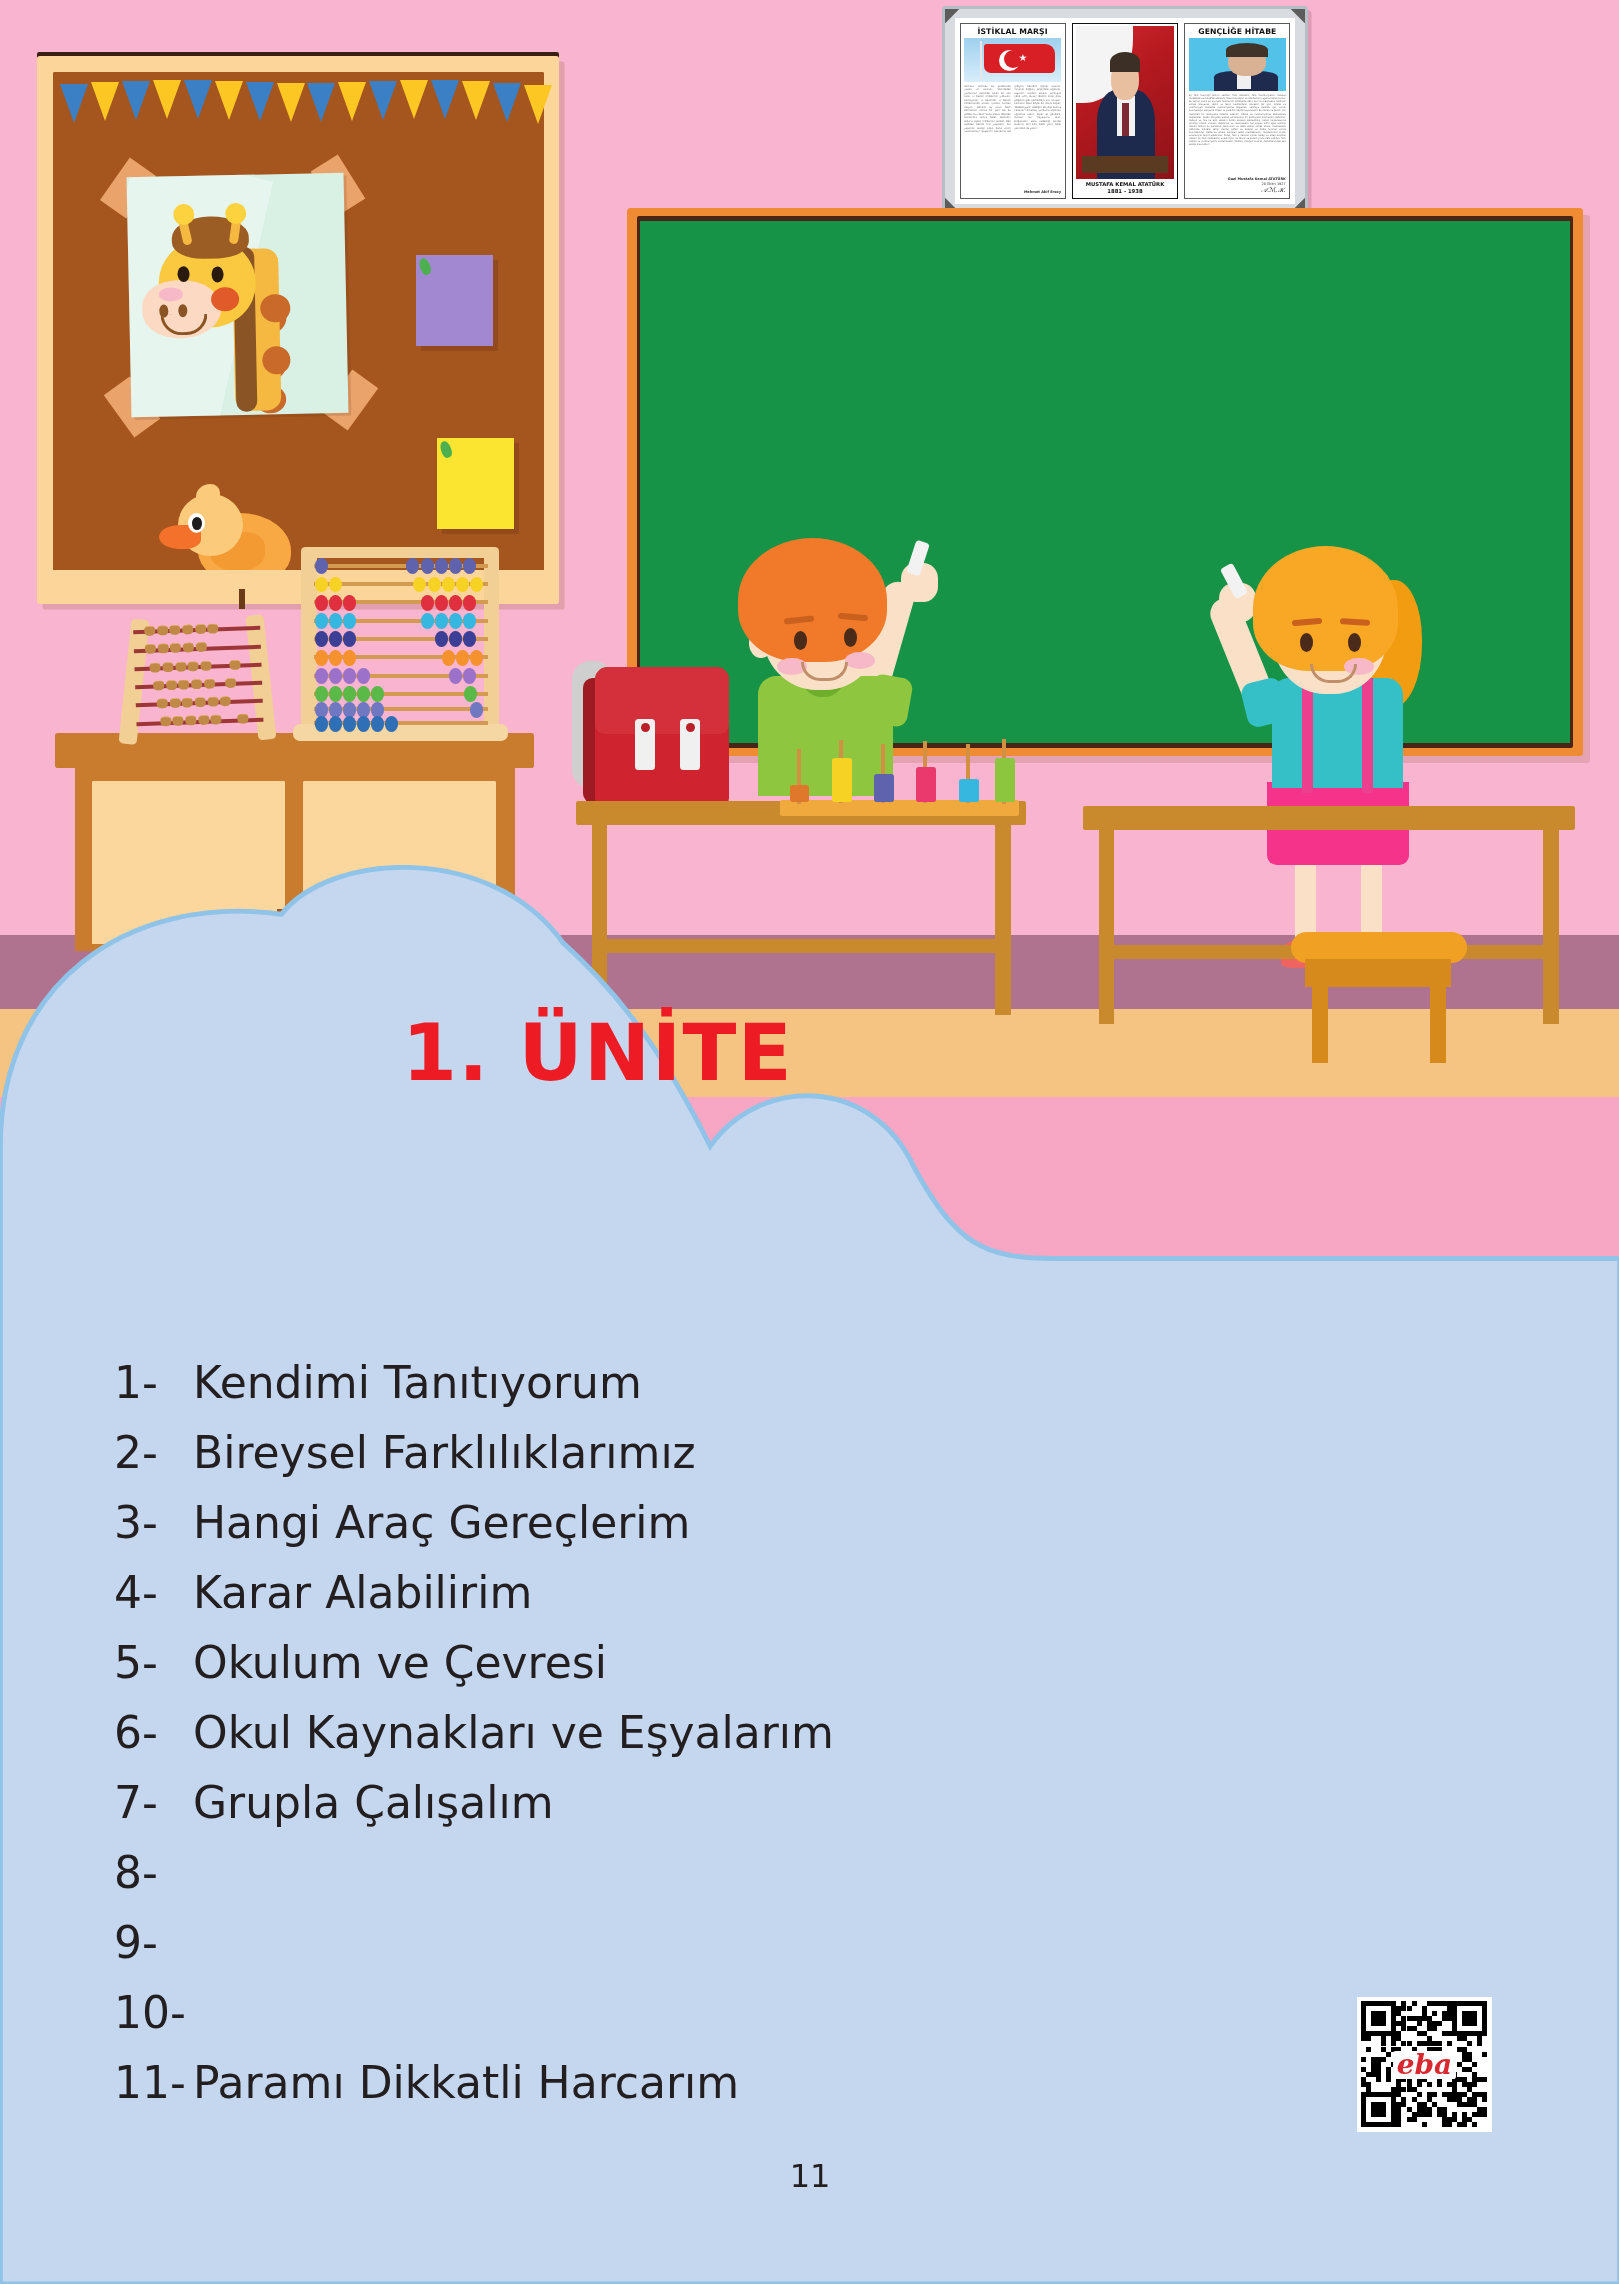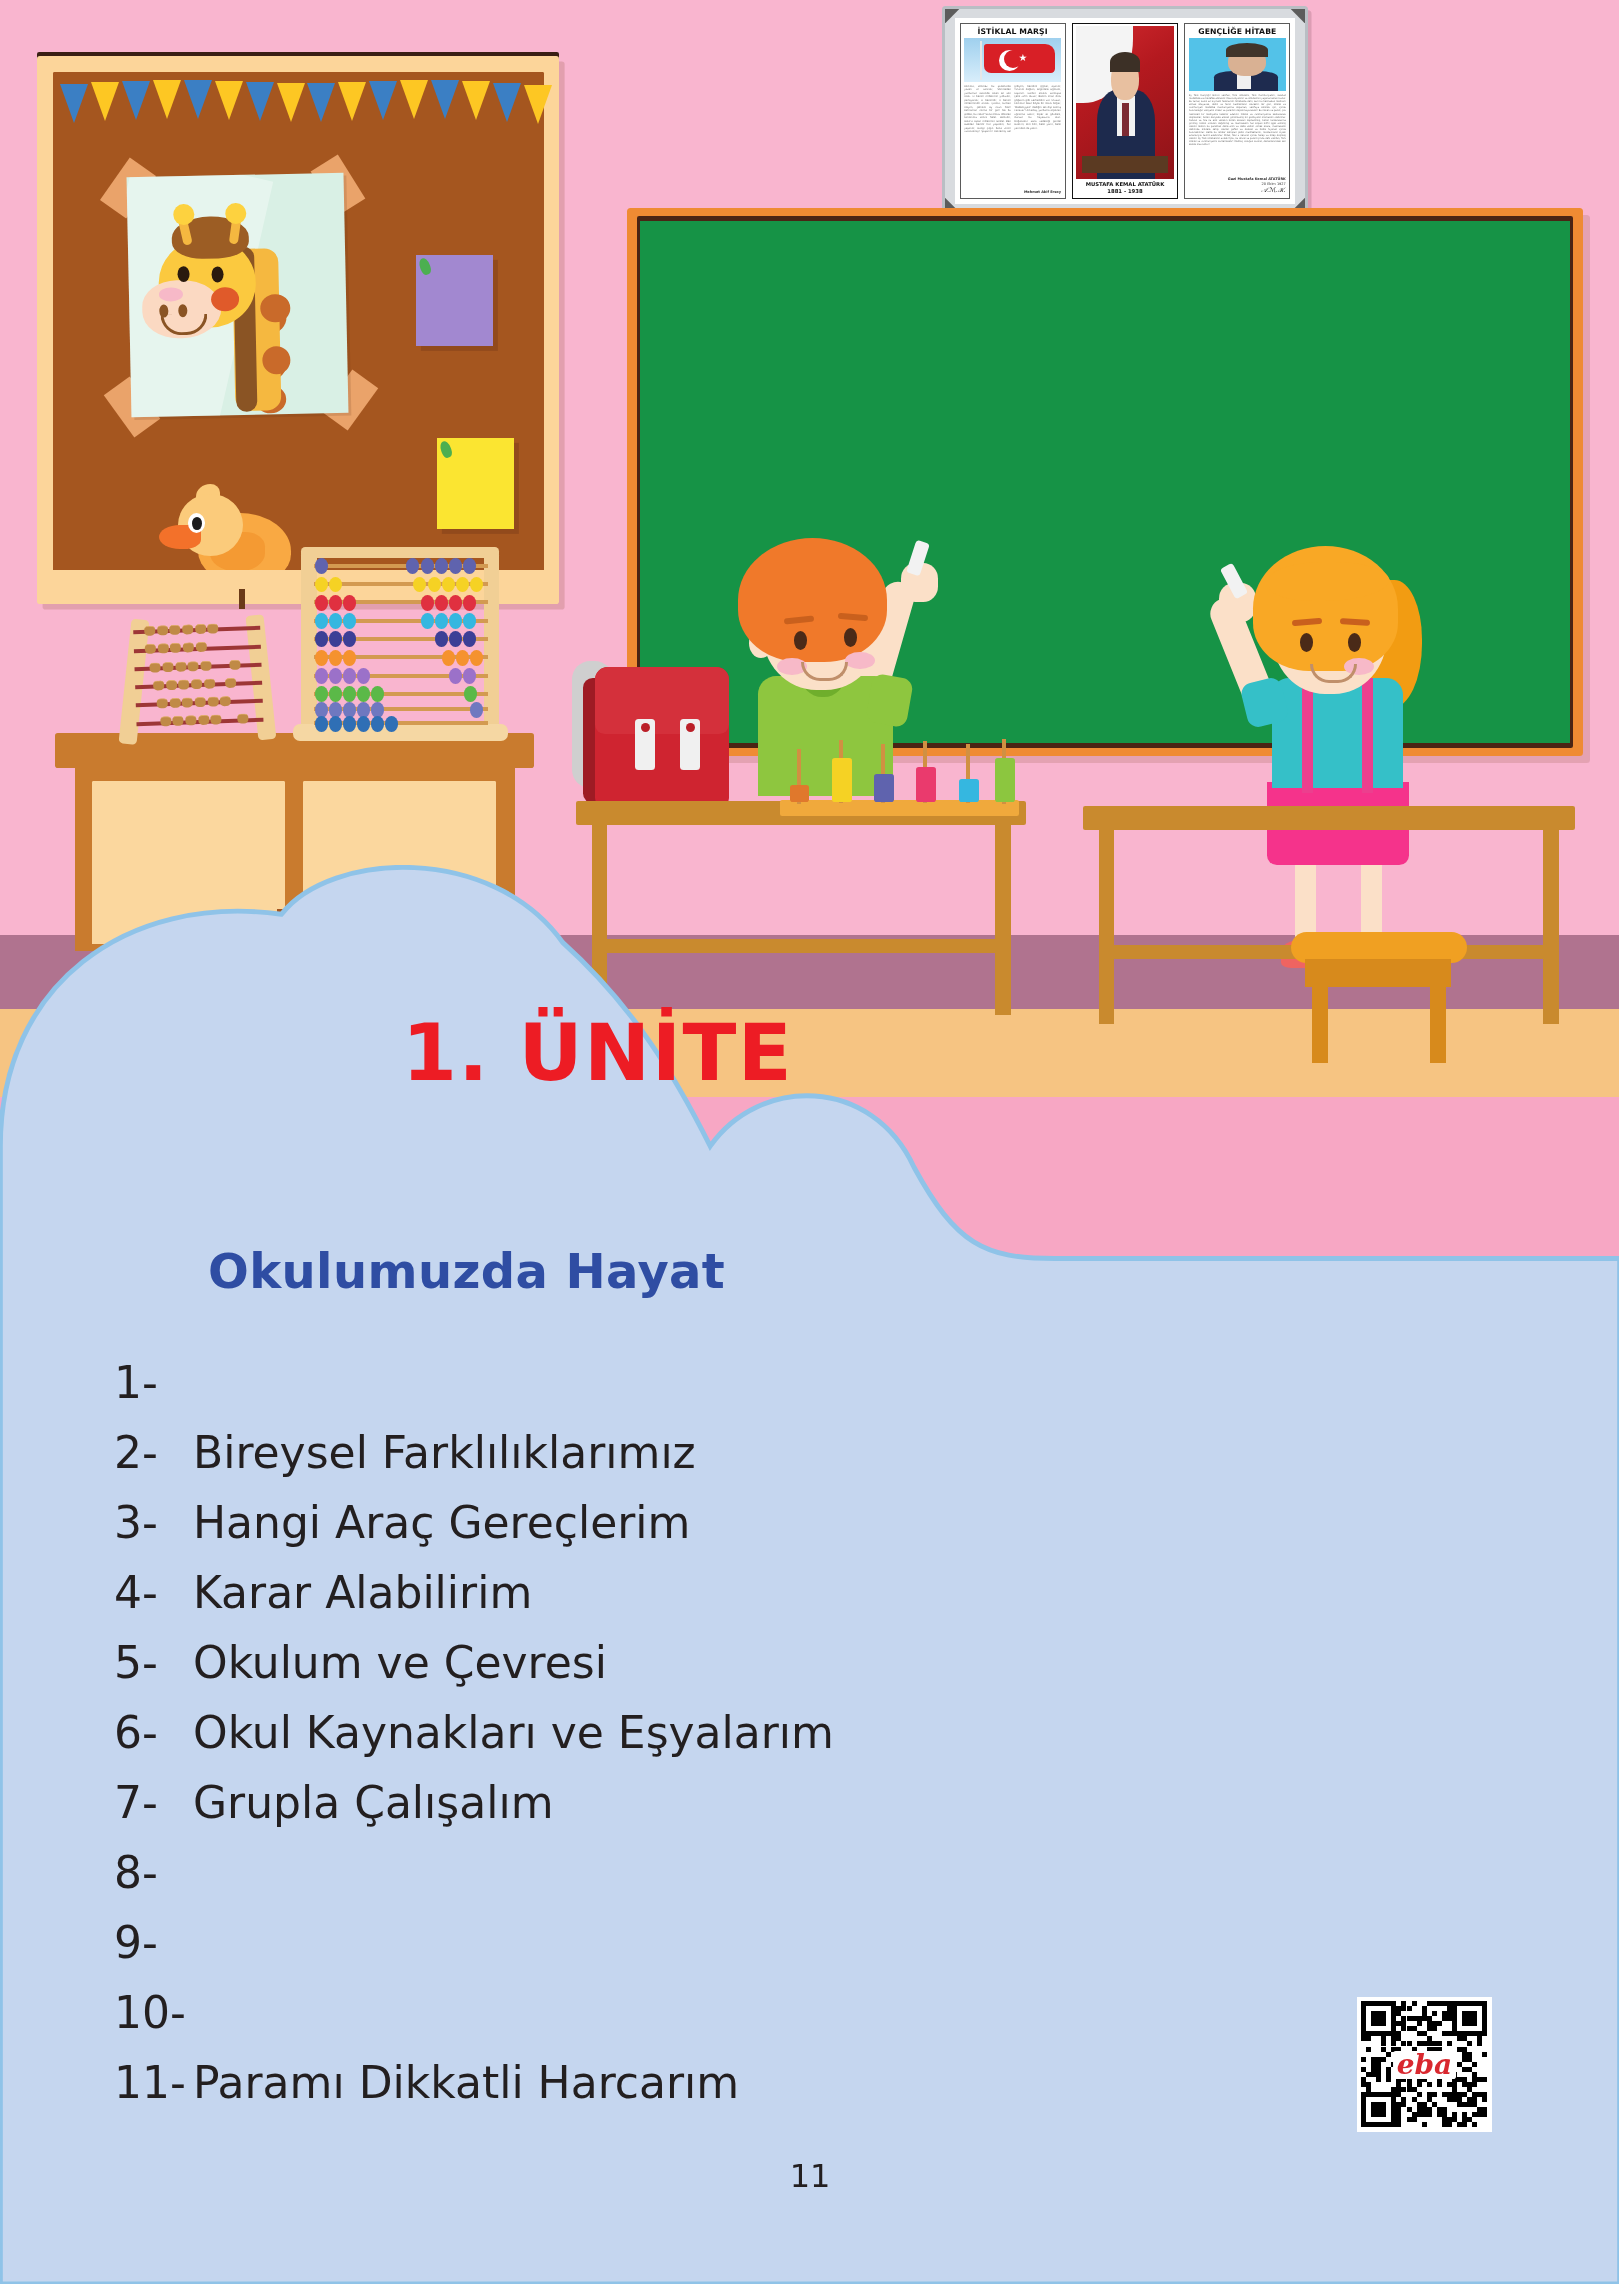--- a/index.html
+++ b/index.html
@@ -599,25 +599,25 @@
            C900,200 960,300 1010,400
            C1080,300 1240,300 1300,430
            C1360,540 1400,560 1500,560
            L2304,560 L2304,2019 Z" fill="#c5d6ef" stroke="#8fc3e8" stroke-width="7"></path>
     </svg>
   </div>
 
   <div class="content">
 
     <div class="unit-title">1. ÜNİTE</div>
-    <div class="unit-sub">Okulumuzda Hayat</div>
 
     <div class="toc" id="toc-list">
         <div class="toc-row">
           <span class="toc-num">1-</span>
+          <span class="toc-label">Kendimi Tanıtıyorum</span>
         </div>
         <div class="toc-row">
           <span class="toc-num">2-</span>
           <span class="toc-label">Bireysel Farklılıklarımız</span>
         </div>
         <div class="toc-row">
           <span class="toc-num">3-</span>
           <span class="toc-label">Hangi Araç Gereçlerim</span>
         </div>
         <div class="toc-row">

